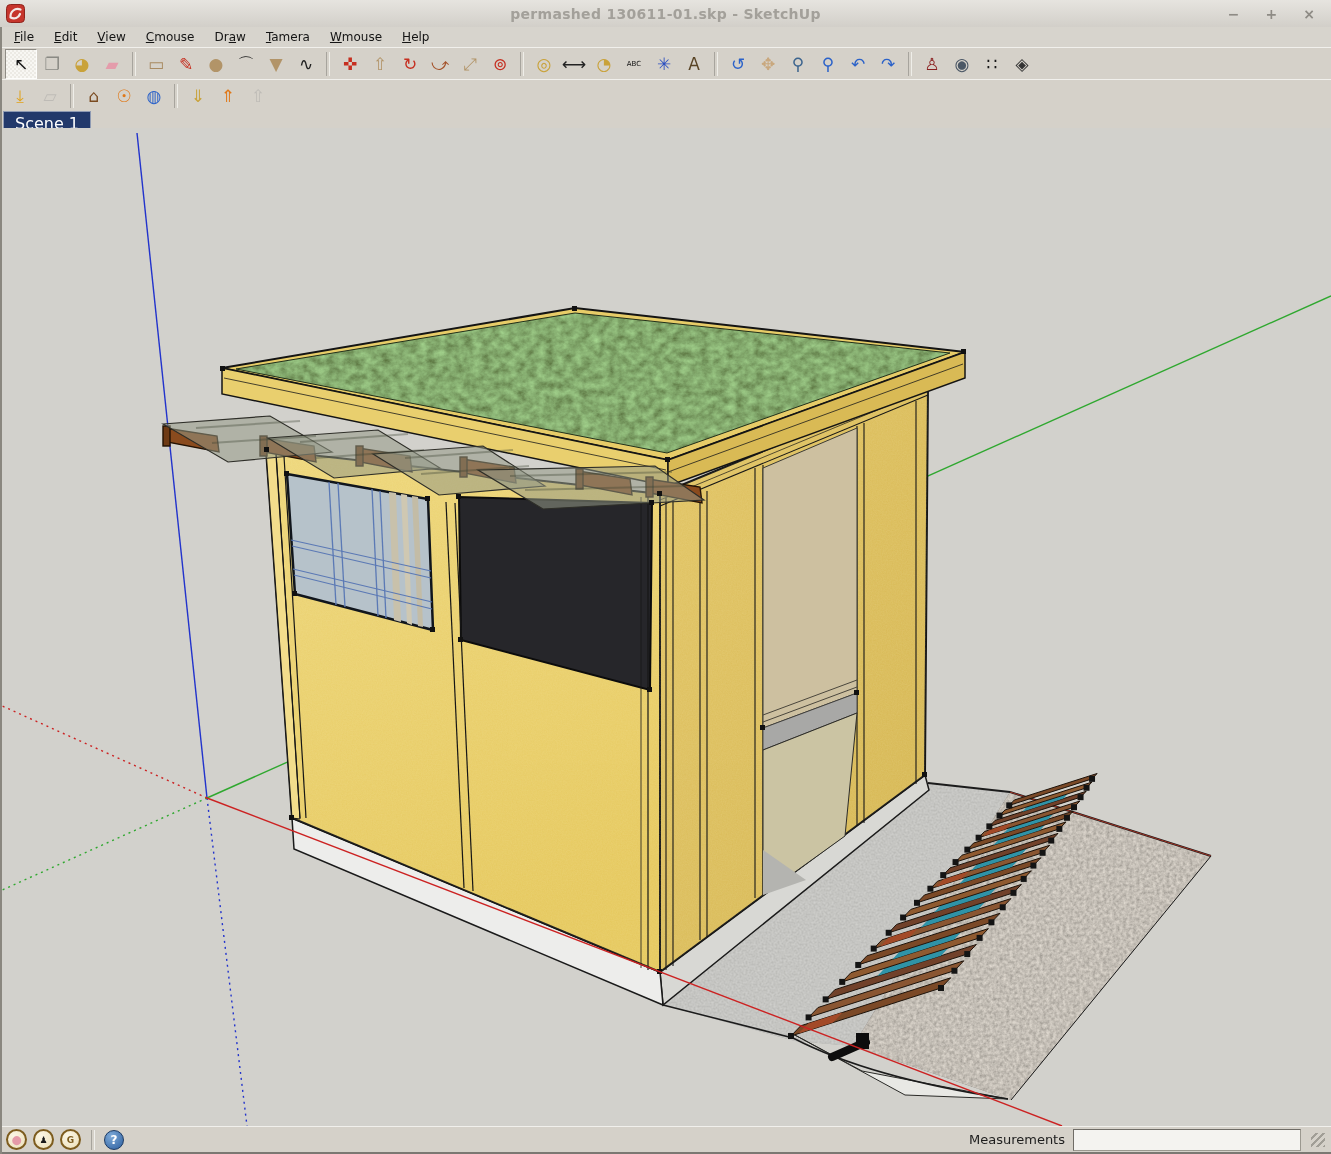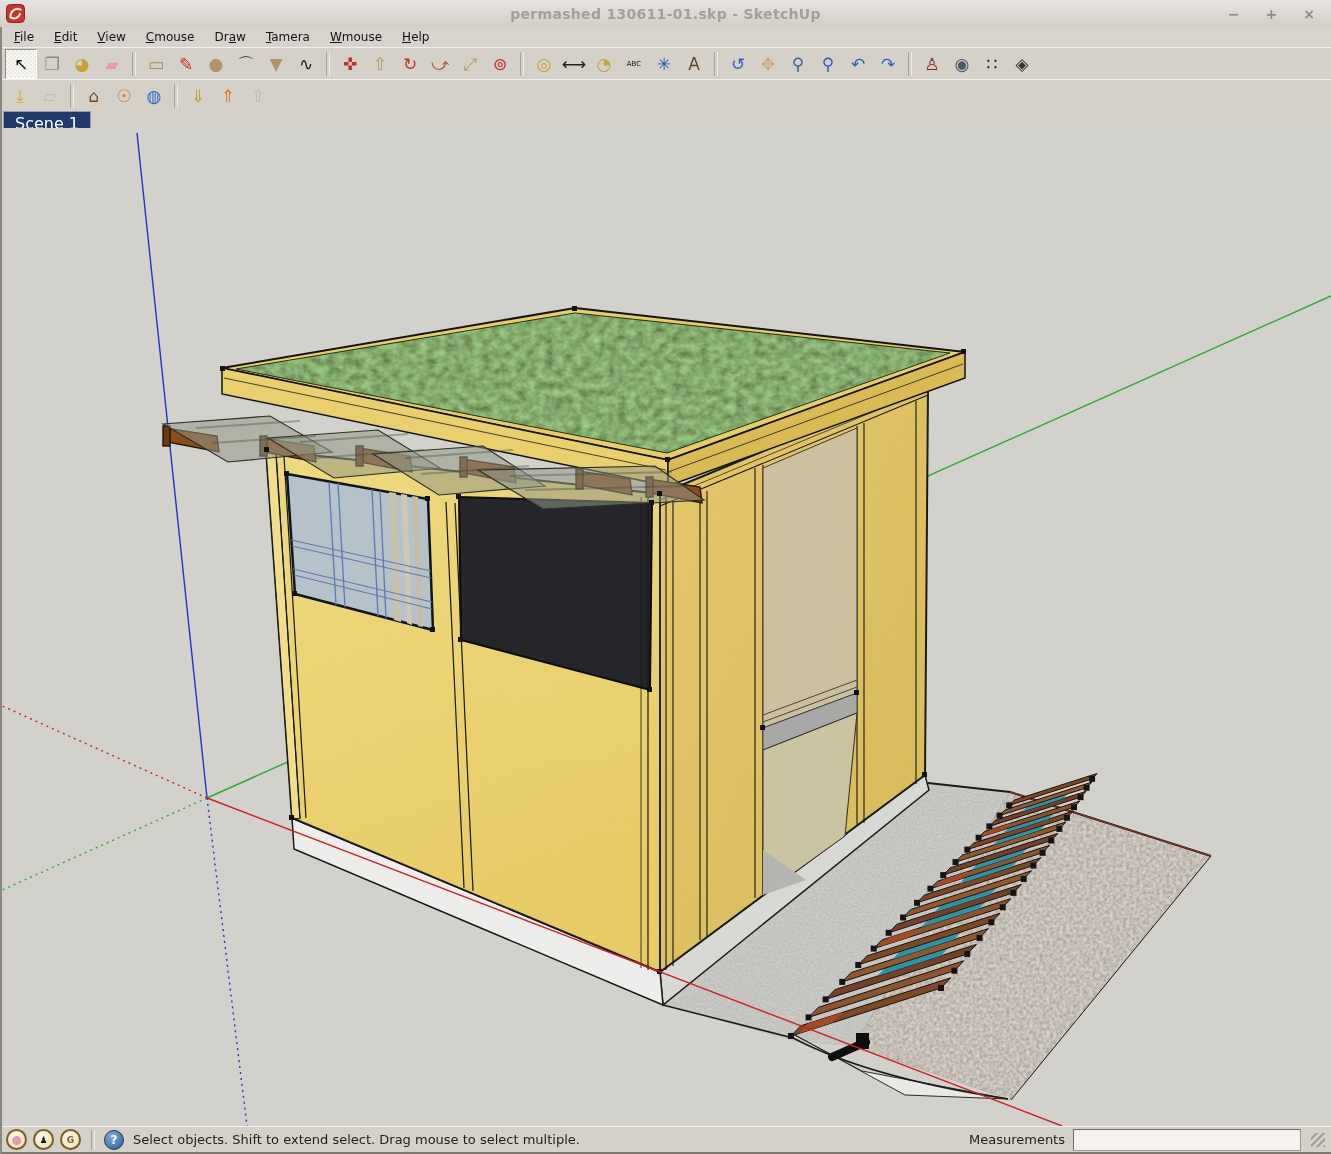--- a/index.html
+++ b/index.html
@@ -515,19 +515,18 @@
         <span>♟</span>
       </div>
       <div class="sb-circle" style="color: rgb(125, 92, 30);">
         <span>G</span>
       </div>
     </div>
   <div class="sb-sep"></div>
   <div class="help-circle">
       <span>?</span>
     </div>
-  <span class="sb-msg">Select objects. Shift to extend select. Drag mouse to select multiple.</span>
   <span class="measure-label">Measurements</span>
   <input class="measure-input" value="" style="">
   <div class="resize-grip"></div>
 </div>
 
 <div class="abs left-frame"></div>
 
 </body></html>

